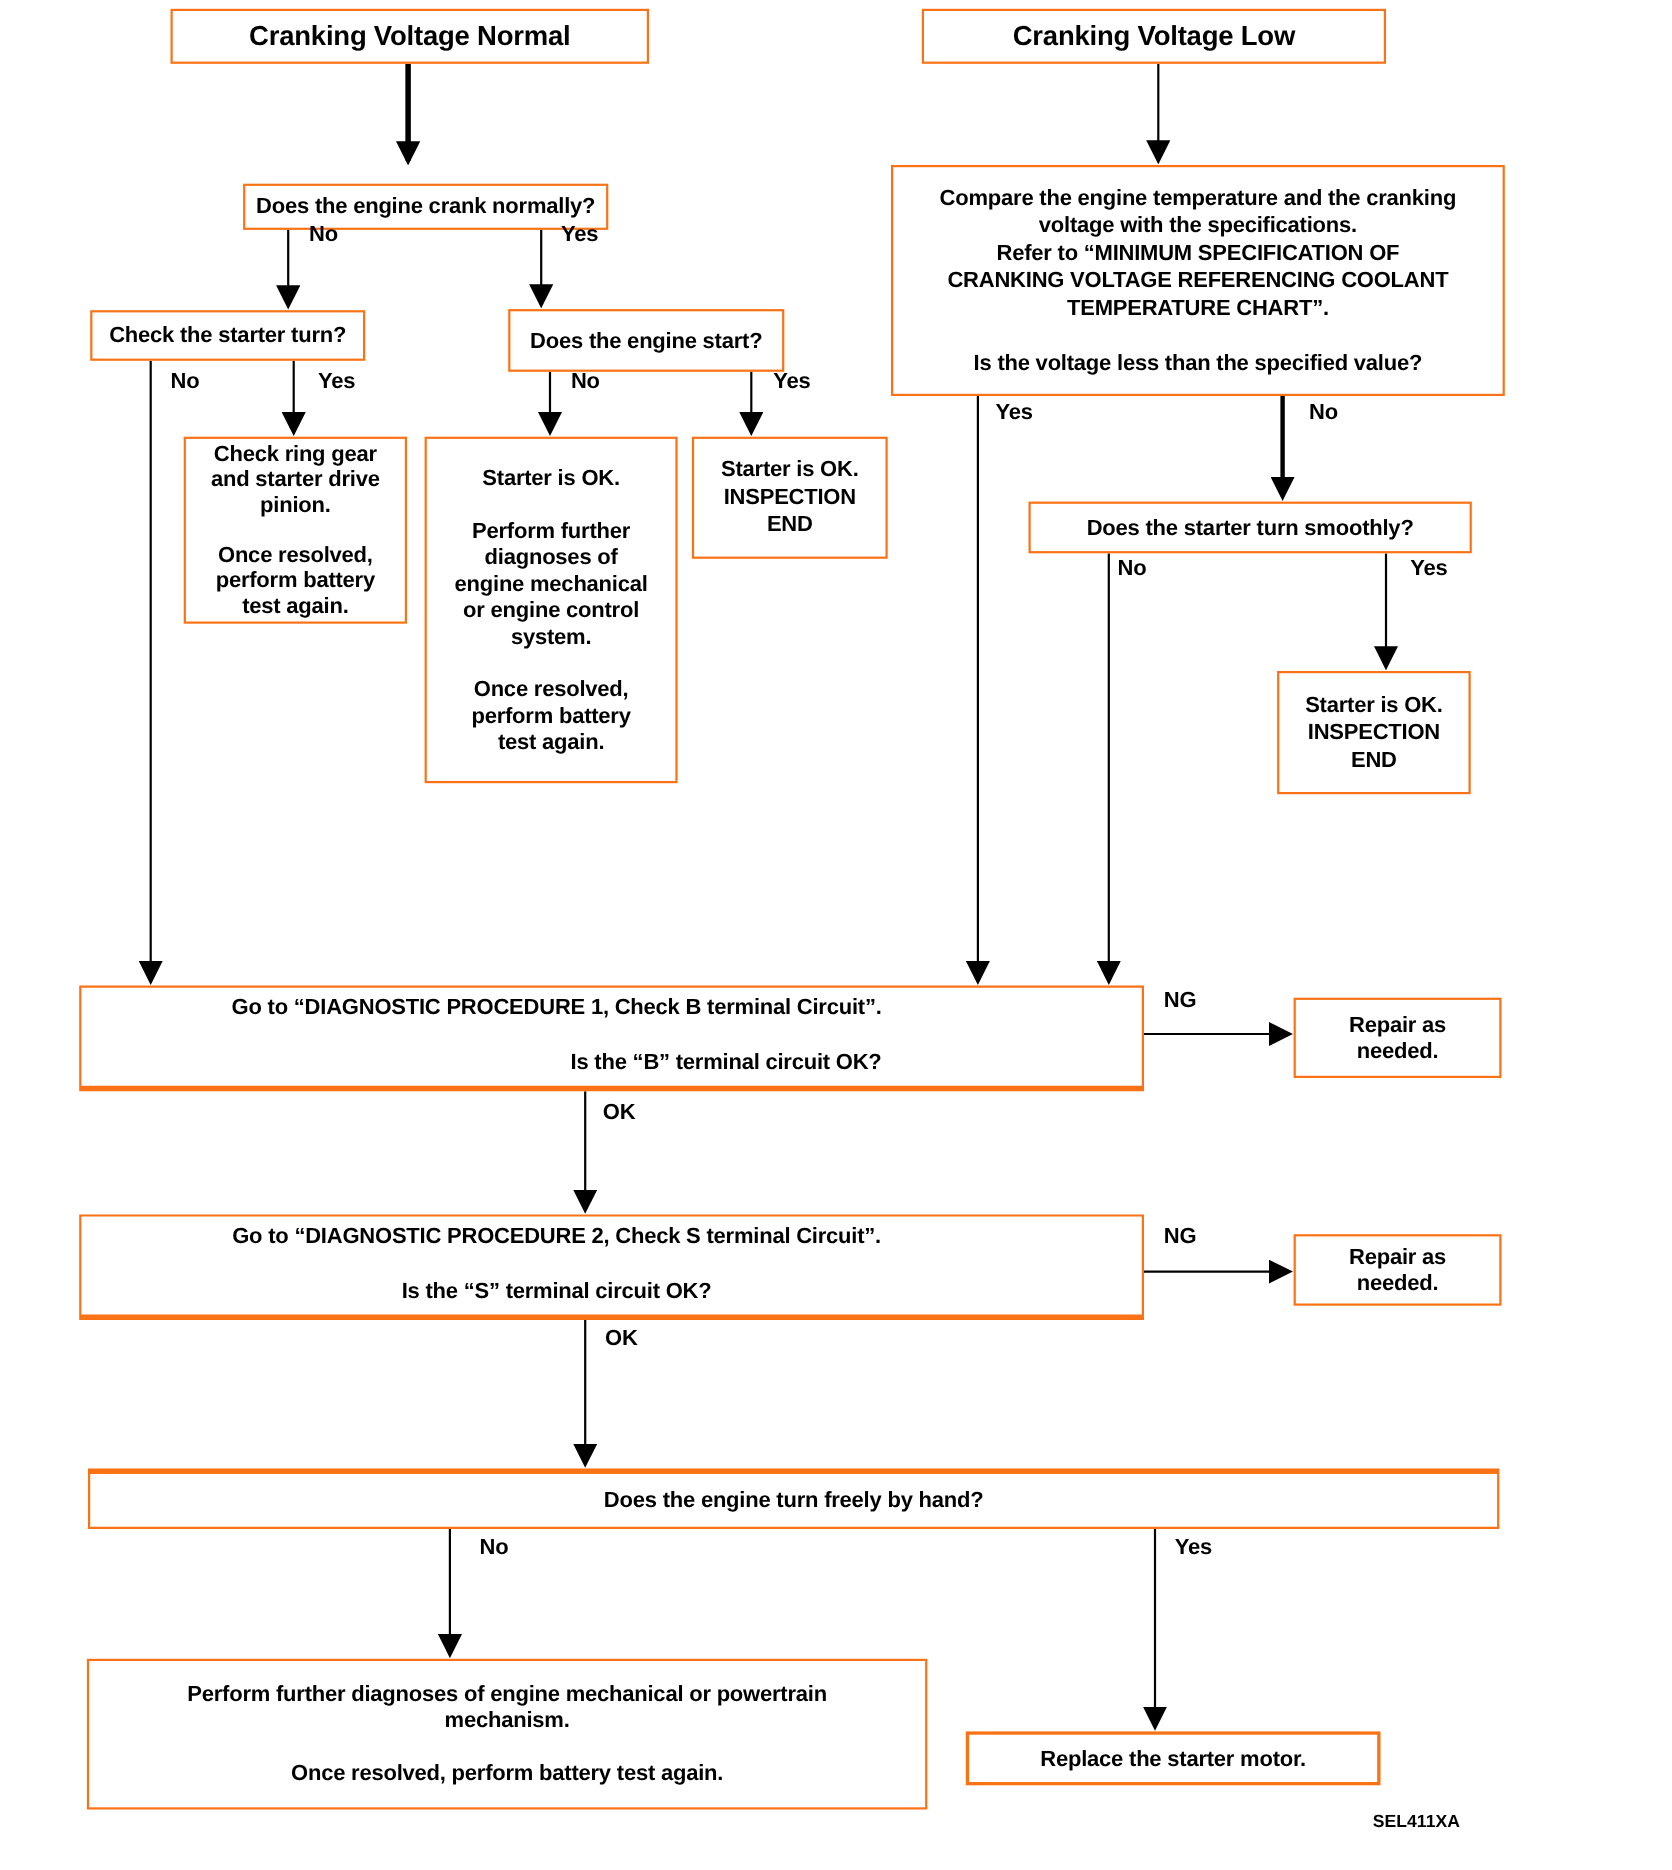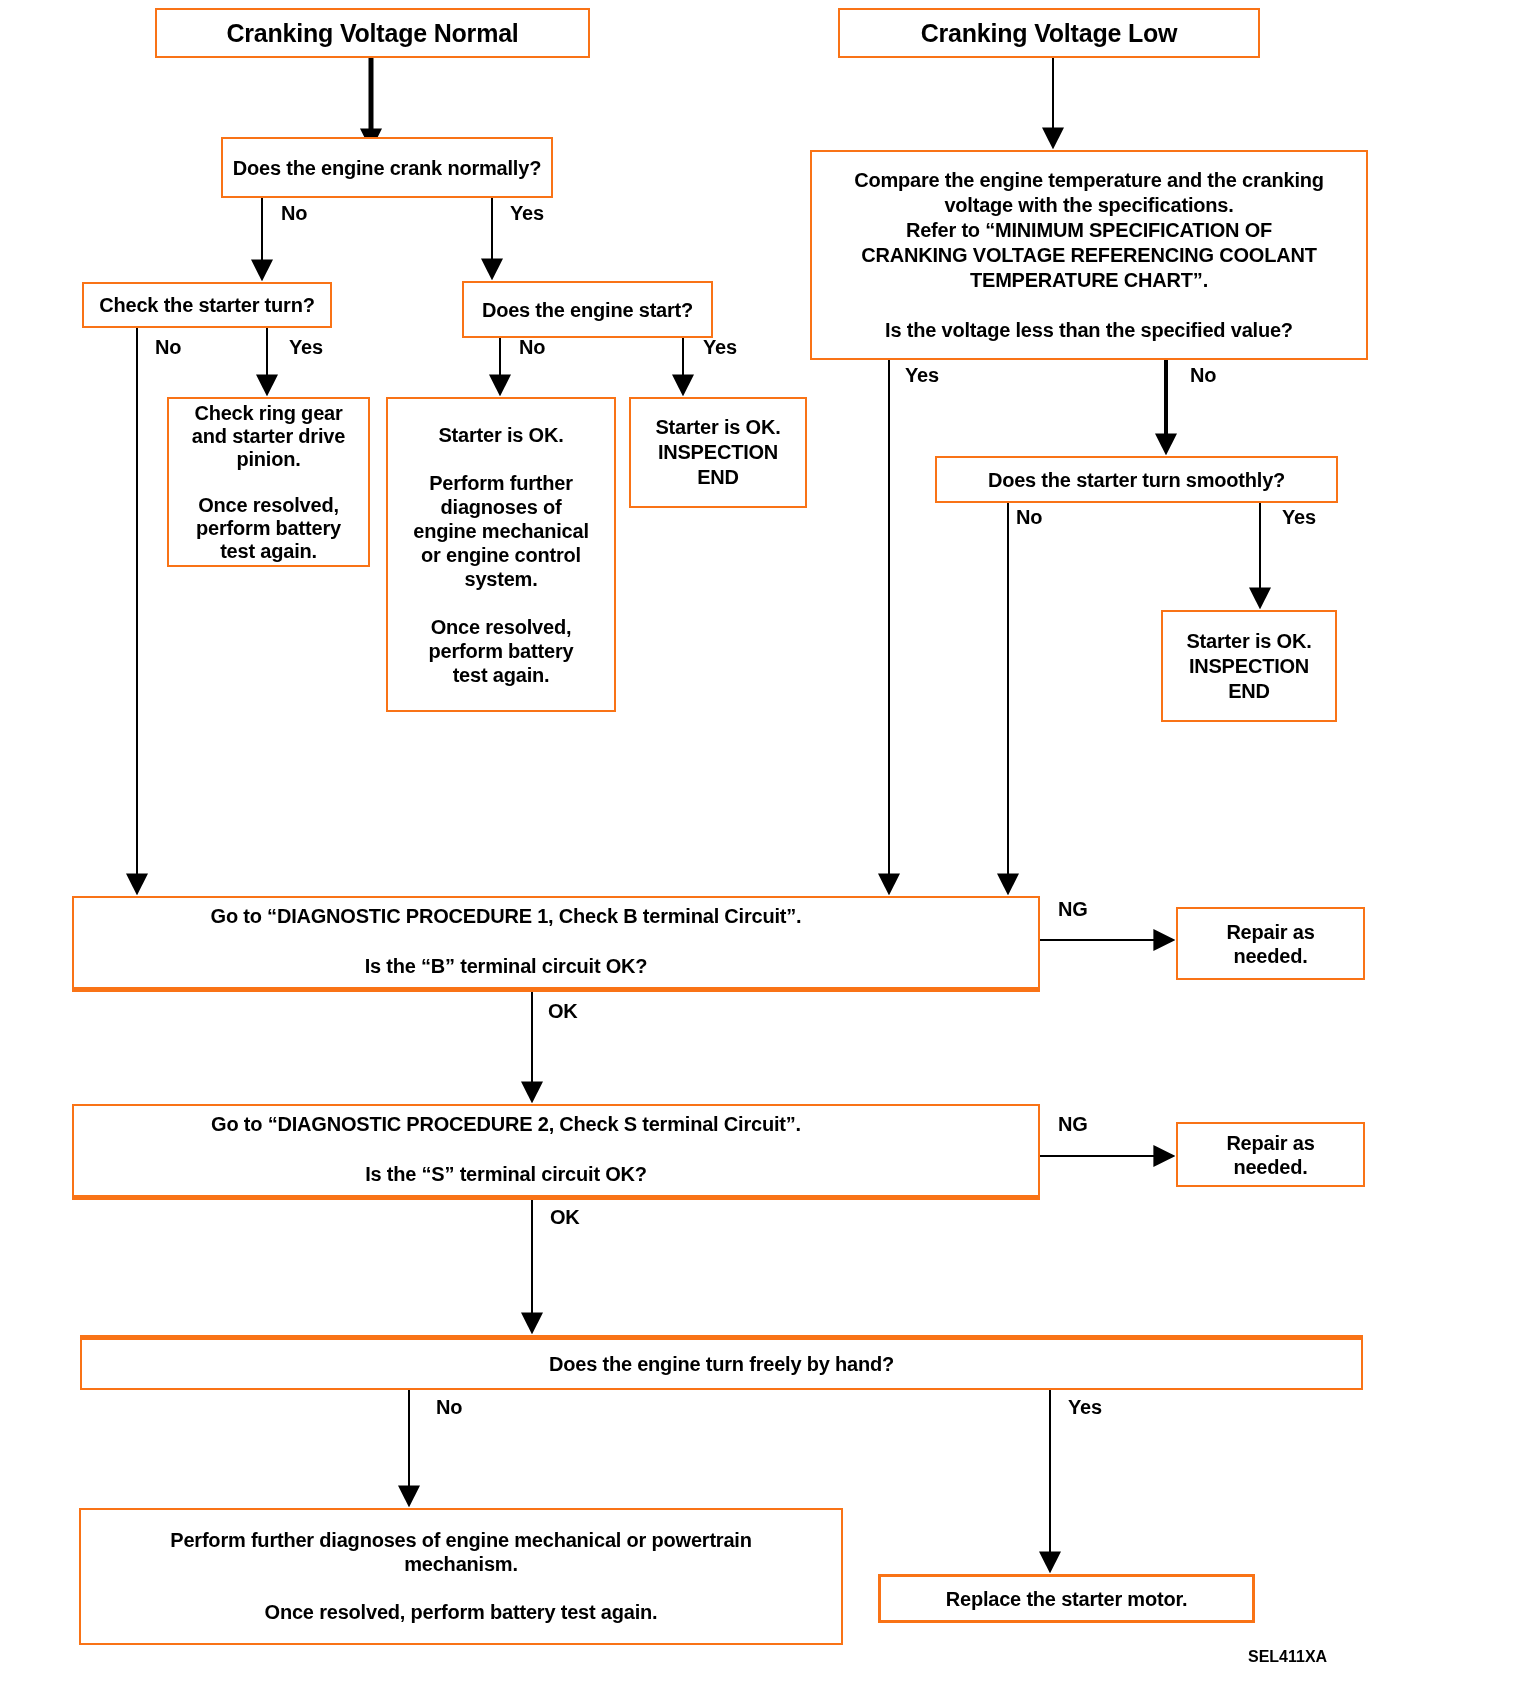--- a/index.html
+++ b/index.html
@@ -74,21 +74,21 @@
     <line class="arr" x1="1040" y1="940" x2="1171" y2="940" marker-end="url(#ah)"></line>
     <line class="arr" x1="532" y1="992" x2="532" y2="1099" marker-end="url(#ah)"></line>
     <line class="arr" x1="1040" y1="1156" x2="1171" y2="1156" marker-end="url(#ah)"></line>
     <line class="arr" x1="532" y1="1200" x2="532" y2="1330" marker-end="url(#ah)"></line>
     <line class="arr" x1="409" y1="1390" x2="409" y2="1503" marker-end="url(#ah)"></line>
     <line class="arr" x1="1050" y1="1390" x2="1050" y2="1569" marker-end="url(#ah)"></line>
   </svg>
 
   <div class="box title" style="left:155px;top:8px;width:435px;height:50px;">Cranking Voltage Normal</div>
 
-  <div class="box" style="left:221px;top:137px;width:332px;height:61px;white-space:nowrap;">Does the engine crank normally?</div>
+  <div class="box" style="left:221px;top:167px;width:332px;height:42px;white-space:nowrap;">Does the engine crank normally?</div>
 
   <div class="box" style="left:82px;top:282px;width:250px;height:46px;white-space:nowrap;">Check the starter turn?</div>
 
   <div class="box" style="left:462px;top:281px;width:251px;height:57px;white-space:nowrap;">Does the engine start?</div>
 
   <div class="box" style="left:167px;top:397px;width:203px;height:170px;line-height:23px;">Check ring gear
 and starter drive
 pinion.
 
 Once resolved,
@@ -120,21 +120,21 @@
 TEMPERATURE CHART”.
 
 Is the voltage less than the specified value?</div>
 
   <div class="box" style="left:935px;top:456px;width:403px;height:47px;white-space:nowrap;">Does the starter turn smoothly?</div>
 
   <div class="box lh25" style="left:1161px;top:610px;width:176px;height:112px;">Starter is OK.
 INSPECTION
 END</div>
 
-  <div class="box lh25 thick-bottom top-align" style="left:72px;top:896px;width:968px;height:96px;padding:6px 100px 0 0;">Go to “DIAGNOSTIC PROCEDURE 1, Check B terminal Circuit”.
+  <div class="box lh25 thick-bottom top-align" style="left:72px;top:896px;width:968px;height:96px;padding:6px 100px 0 0;text-align:right;">Go to “DIAGNOSTIC PROCEDURE 1, Check B terminal Circuit”.
 
 Is the “B” terminal circuit OK?</div>
 
   <div class="box" style="left:1176px;top:907px;width:189px;height:73px;">Repair as
 needed.</div>
 
   <div class="box lh25 thick-bottom top-align" style="left:72px;top:1104px;width:968px;height:96px;padding:6px 100px 0 0;">Go to “DIAGNOSTIC PROCEDURE 2, Check S terminal Circuit”.
 
 Is the “S” terminal circuit OK?</div>
 

